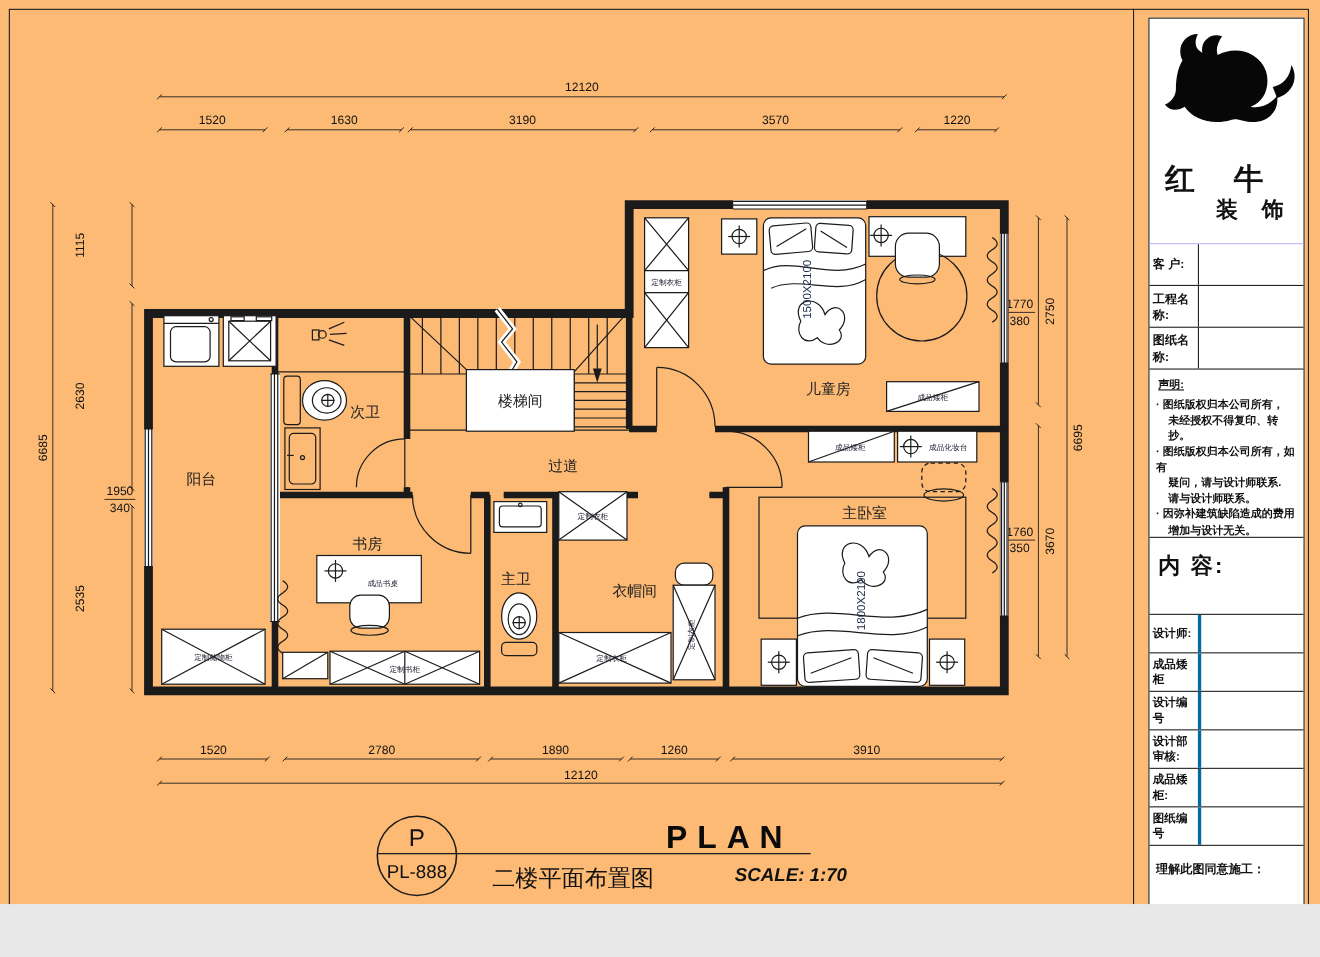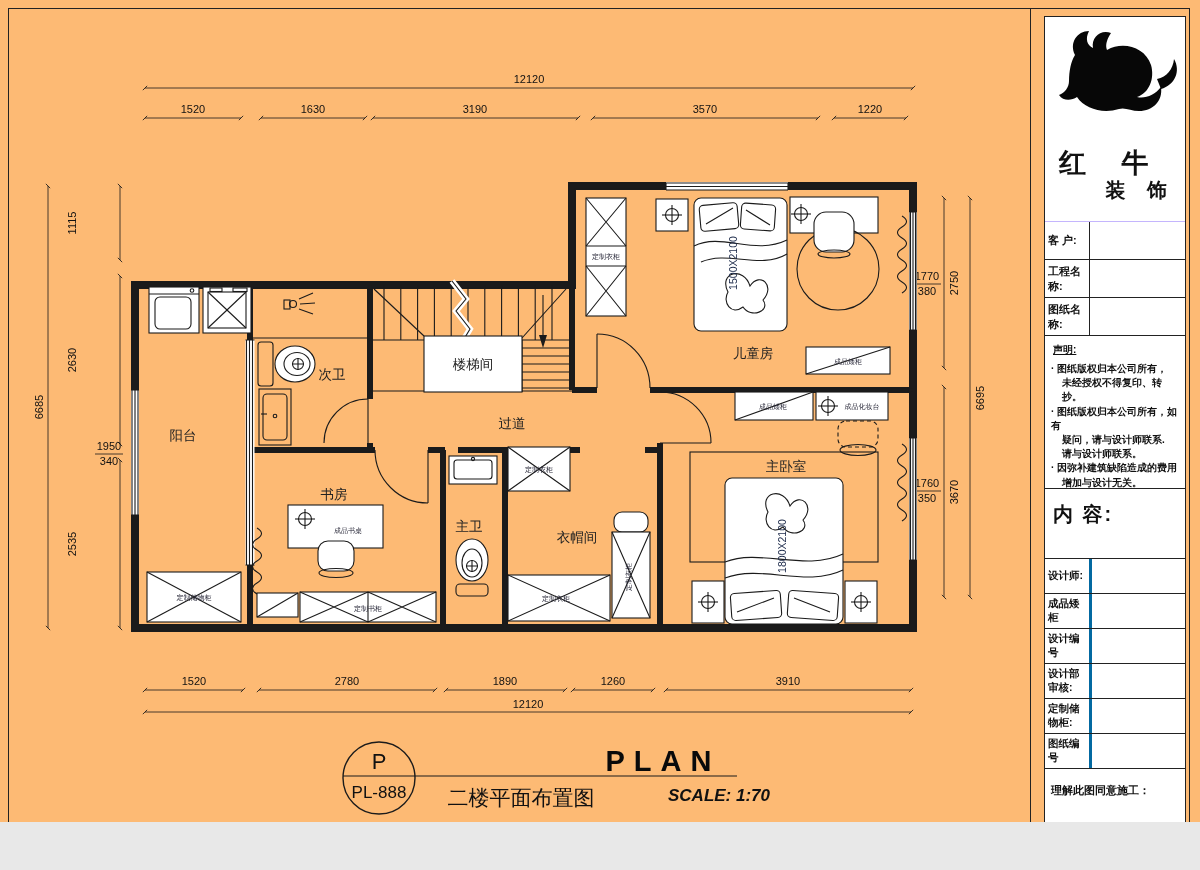--- a/index.html
+++ b/index.html
@@ -431,21 +431,21 @@
     </div>
     <div class="prow">
       <div class="lbl">设计编号</div>
       <div class="val"></div>
     </div>
     <div class="prow">
       <div class="lbl">设计部审核:</div>
       <div class="val"></div>
     </div>
     <div class="prow">
-      <div class="lbl">定制储物柜:</div>
+      <div class="lbl">成品矮柜:</div>
       <div class="val"></div>
     </div>
     <div class="prow">
       <div class="lbl">图纸编号</div>
       <div class="val"></div>
     </div>
 
     <div class="sign-box">
       <div class="sign-line1">理解此图同意施工：</div>
       <div>

